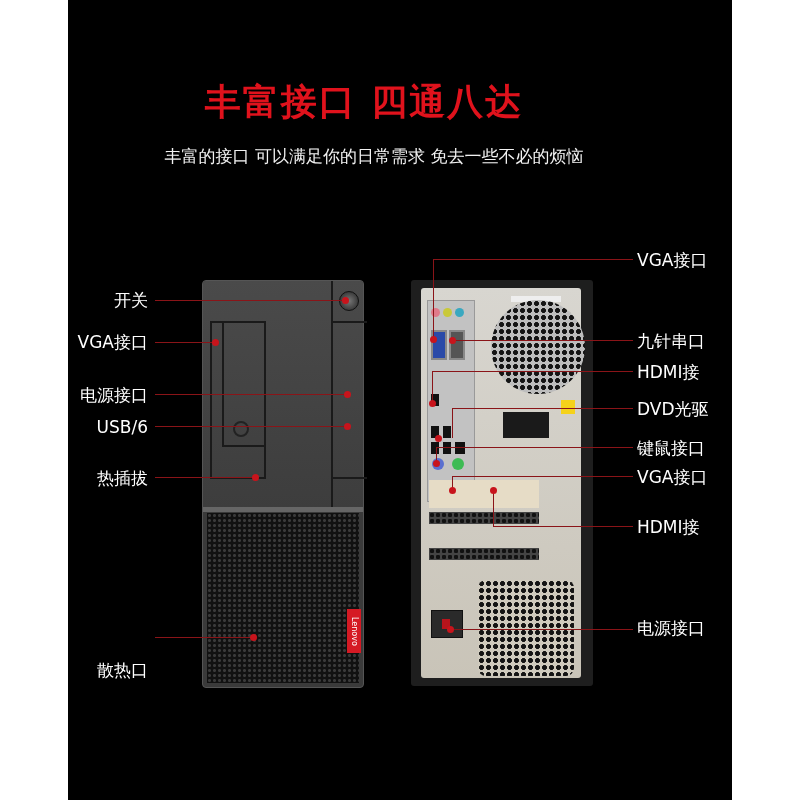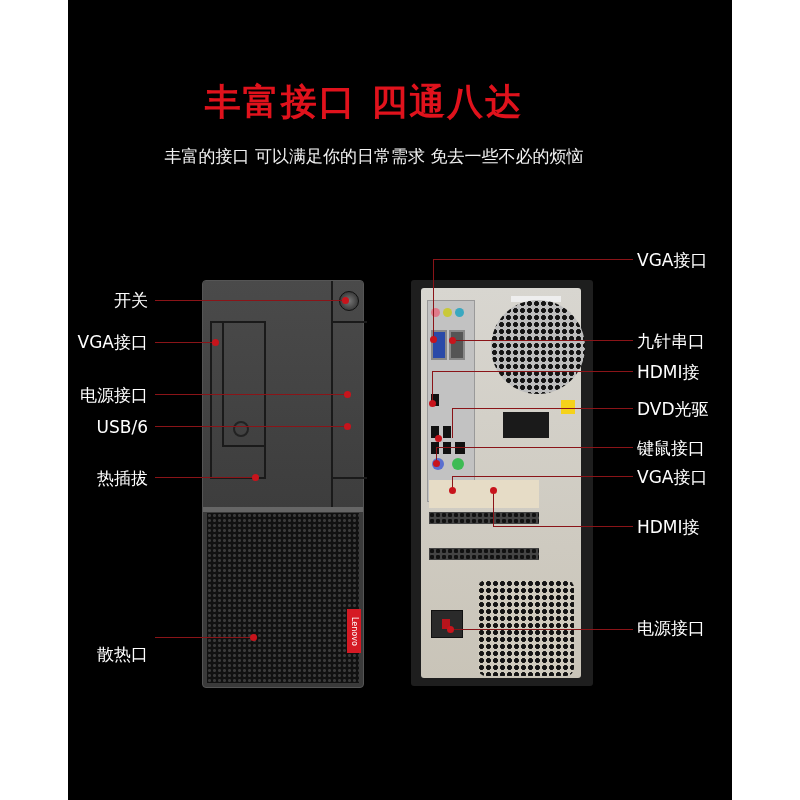--- a/index.html
+++ b/index.html
@@ -90,21 +90,21 @@
 <div class="dot" style="left:347px;top:394px;"></div>
 
 <div class="lbl l" style="right:652px;top:417px;">USB/6</div>
 <div class="line" style="left:155px;top:426px;width:192px;"></div>
 <div class="dot" style="left:347px;top:426px;"></div>
 
 <div class="lbl l" style="right:652px;top:468px;">热插拔</div>
 <div class="line" style="left:155px;top:477px;width:100px;"></div>
 <div class="dot" style="left:255px;top:477px;"></div>
 
-<div class="lbl l" style="right:652px;top:644px;">散热口</div>
+<div class="lbl l" style="right:652px;top:660px;">散热口</div>
 <div class="line" style="left:155px;top:637px;width:98px;"></div>
 <div class="dot" style="left:253px;top:637px;"></div>
 
 <div class="back">
   <div class="plate"></div>
   <div class="label"></div>
   <div class="fan"></div>
   <div class="io"></div>
   <div class="jack" style="left:20px;background:#e07a8a;"></div>
   <div class="jack" style="left:32px;background:#c9c93a;"></div>

